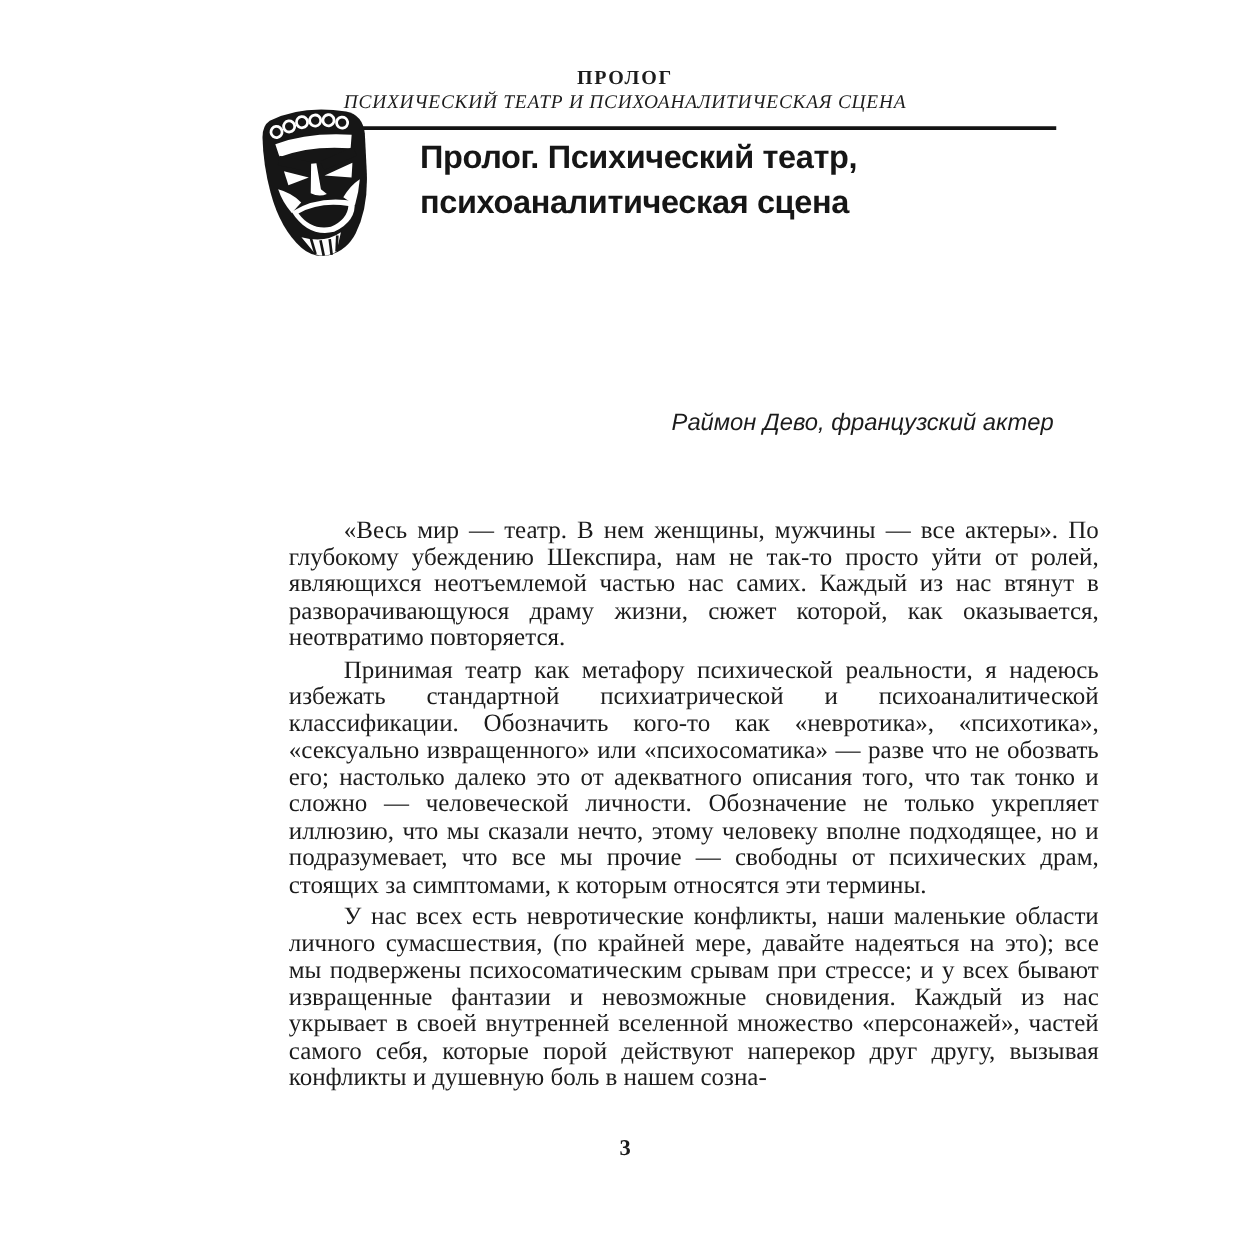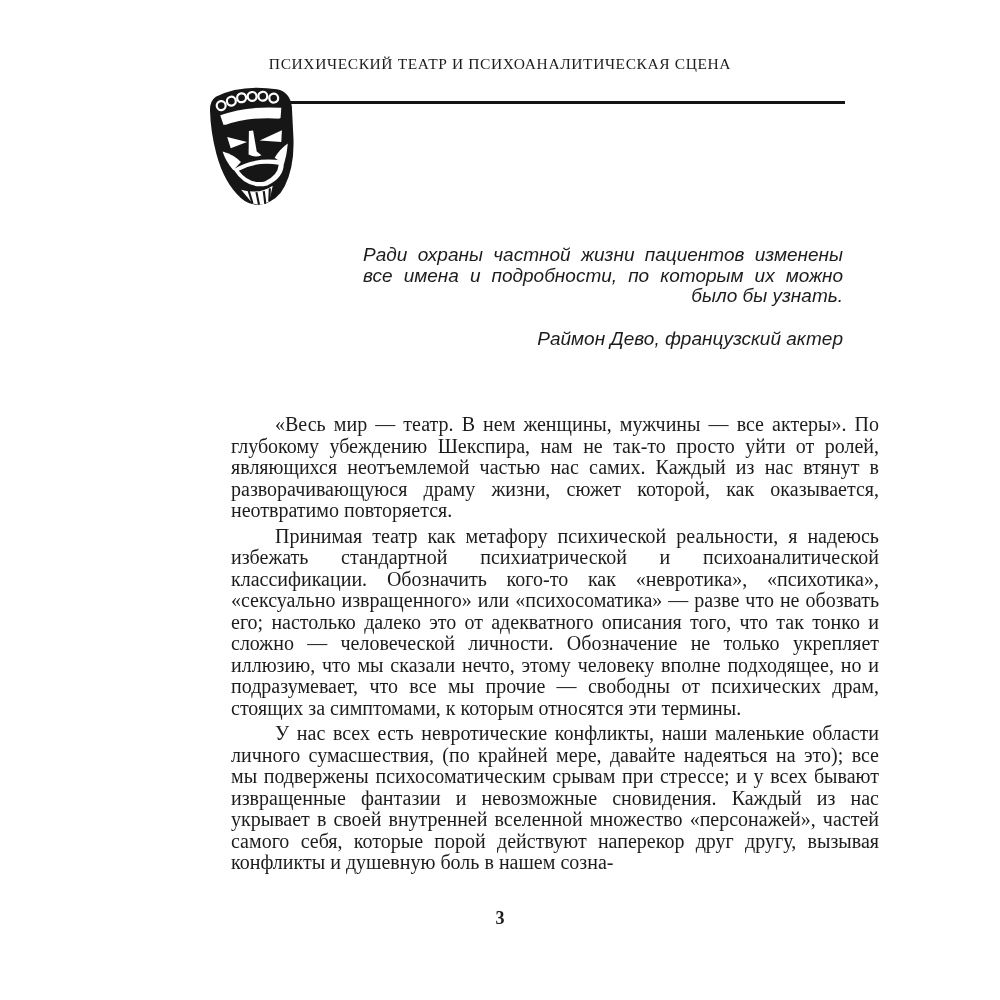--- a/index.html
+++ b/index.html
@@ -27,20 +27,21 @@
   .rh-line1 {
     font-size: 16px;
     font-weight: bold;
     letter-spacing: 1.4px;
   }
   .rh-line2 {
     font-size: 15.5px;
     font-weight: normal;
     letter-spacing: 0.6px;
     margin-top: 1px;
+    font-style: italic;
   }
   .head-rule {
     position: absolute;
     top: 101px;
     left: 240px;
     width: 605px;
     height: 2.5px;
     background: #141414;
     z-index: 1;
   }
@@ -105,20 +106,21 @@
     font-size: 18px;
     font-weight: bold;
   }
 </style>
 </head>
 <body>
 
 <div class="page">
 
   <div class="running-head">
+    <div class="rh-line1">ПРОЛОГ</div>
     <div class="rh-line2">ПСИХИЧЕСКИЙ ТЕАТР И ПСИХОАНАЛИТИЧЕСКАЯ СЦЕНА</div>
   </div>
 
   <div class="head-rule"></div>
 
   <div class="mask-wrap">
     <svg width="110" height="122" viewBox="0 0 100 115" aria-hidden="true">
       <g transform="rotate(-7 50 57)">
 
         <path d="M20 6 Q45 -3 78 6 Q90 10 90 24 L88 52 Q86 80 74 98 Q66 110 52 112 Q40 113 32 104 Q18 88 14 60 Q11 38 13 18 Q14 9 20 6 Z" fill="#161616"></path>
@@ -148,24 +150,25 @@
 
         <path d="M33 96 Q50 103 63 96 L58 110 Q50 114 42 110 Z" fill="#ffffff"></path>
         <line x1="40" y1="98" x2="42" y2="110" stroke="#161616" stroke-width="2"></line>
         <line x1="47" y1="100" x2="48" y2="112" stroke="#161616" stroke-width="2"></line>
         <line x1="54" y1="100" x2="54" y2="112" stroke="#161616" stroke-width="2"></line>
         <line x1="60" y1="98" x2="58" y2="110" stroke="#161616" stroke-width="2"></line>
       </g>
     </svg>
   </div>
 
+  <div class="chapter-title">
+    <div>Пролог. Психический театр,</div>
+    <div>психоаналитическая сцена</div>
+  </div>
 
-  <div class="epigraph epigraph-1">
-    <div>Ради охраны частной жизни пациентов изменены все имена и подробности, по которым их можно было бы узнать.</div>
-  </div>
 
   <div class="epigraph epigraph-2">
     <div class="epigraph-attr">Раймон Дево, французский актер</div>
   </div>
 
   <div class="body-text">
     <p>«Весь мир — театр. В нем женщины, мужчины — все актеры». По глубокому убеждению Шекспира, нам не так-то просто уйти от ролей, являющихся неотъемлемой частью нас самих. Каждый из нас втянут в разворачивающуюся драму жизни, сюжет которой, как оказывается, неотвратимо повторяется.</p>
     <p>Принимая театр как метафору психической реальности, я надеюсь избежать стандартной психиатрической и психоаналитической классификации. Обозначить кого-то как «невротика», «психотика», «сексуально извращенного» или «психосоматика» — разве что не обозвать его; настолько далеко это от адекватного описания того, что так тонко и сложно — человеческой личности. Обозначение не только укрепляет иллюзию, что мы сказали нечто, этому человеку вполне подходящее, но и подразумевает, что все мы прочие — свободны от психических драм, стоящих за симптомами, к которым относятся эти термины.</p>
     <p>У нас всех есть невротические конфликты, наши маленькие области личного сумасшествия, (по крайней мере, давайте надеяться на это); все мы подвержены психосоматическим срывам при стрессе; и у всех бывают извращенные фантазии и невозможные сновидения. Каждый из нас укрывает в своей внутренней вселенной множество «персонажей», частей самого себя, которые порой действуют наперекор друг другу, вызывая конфликты и душевную боль в нашем созна-</p>
   </div>

